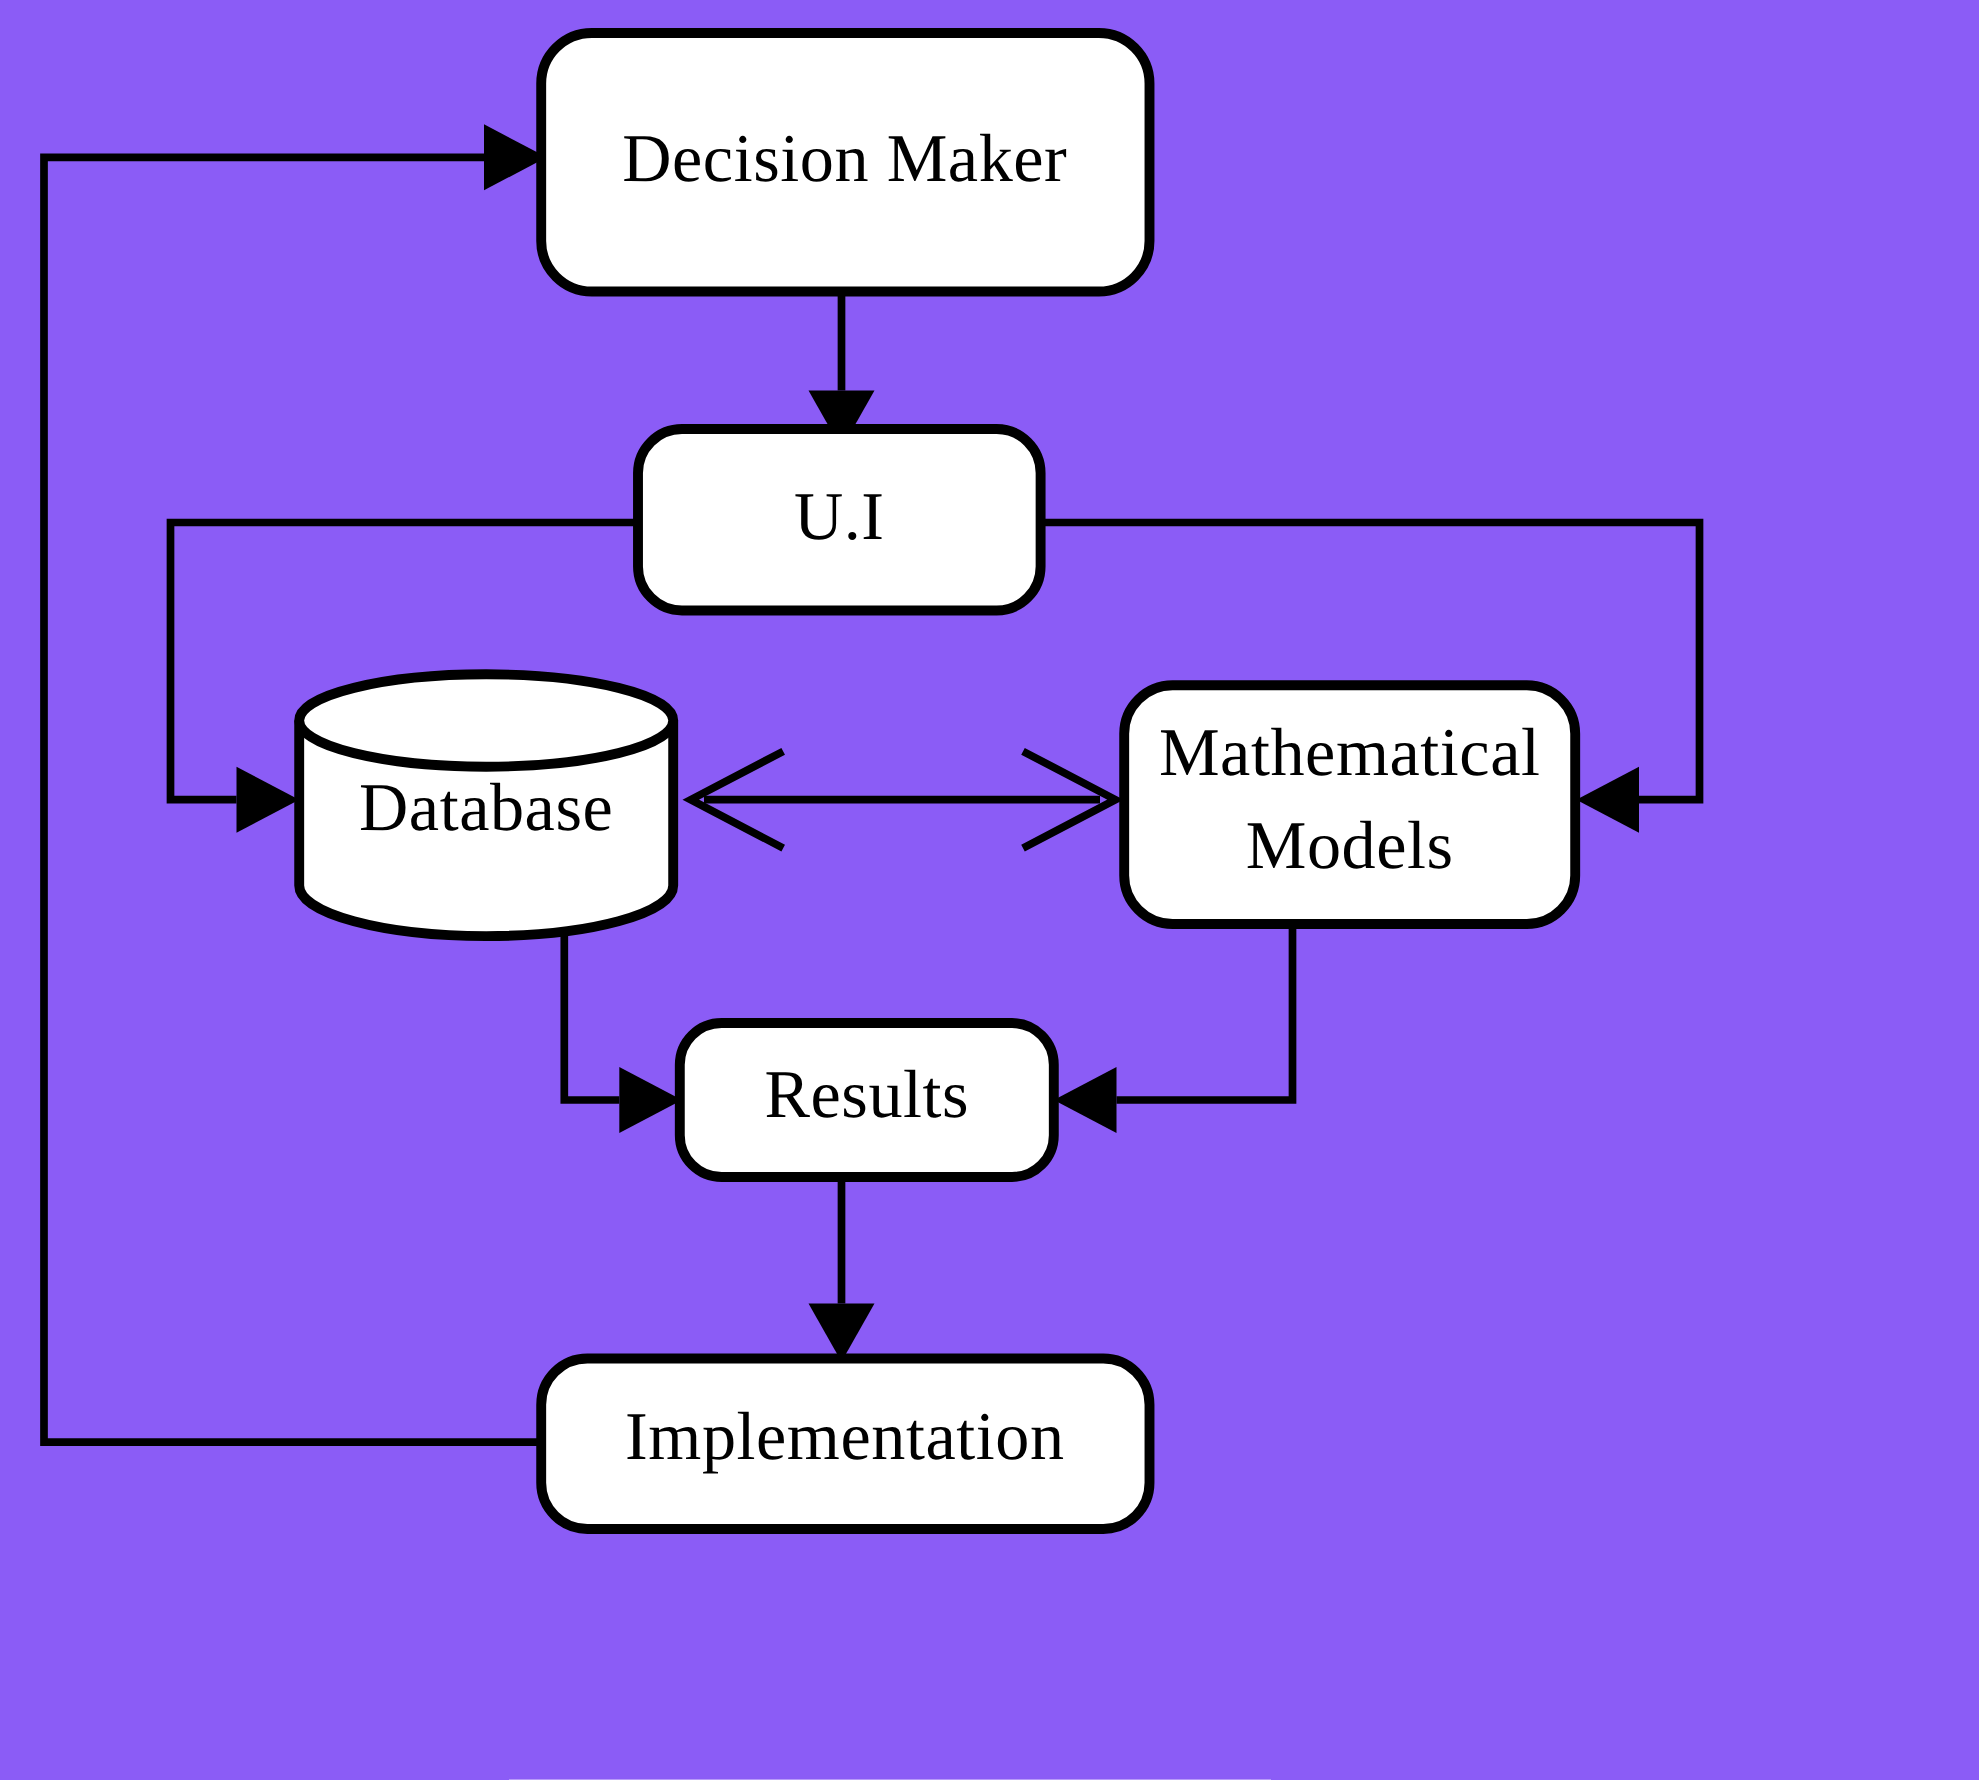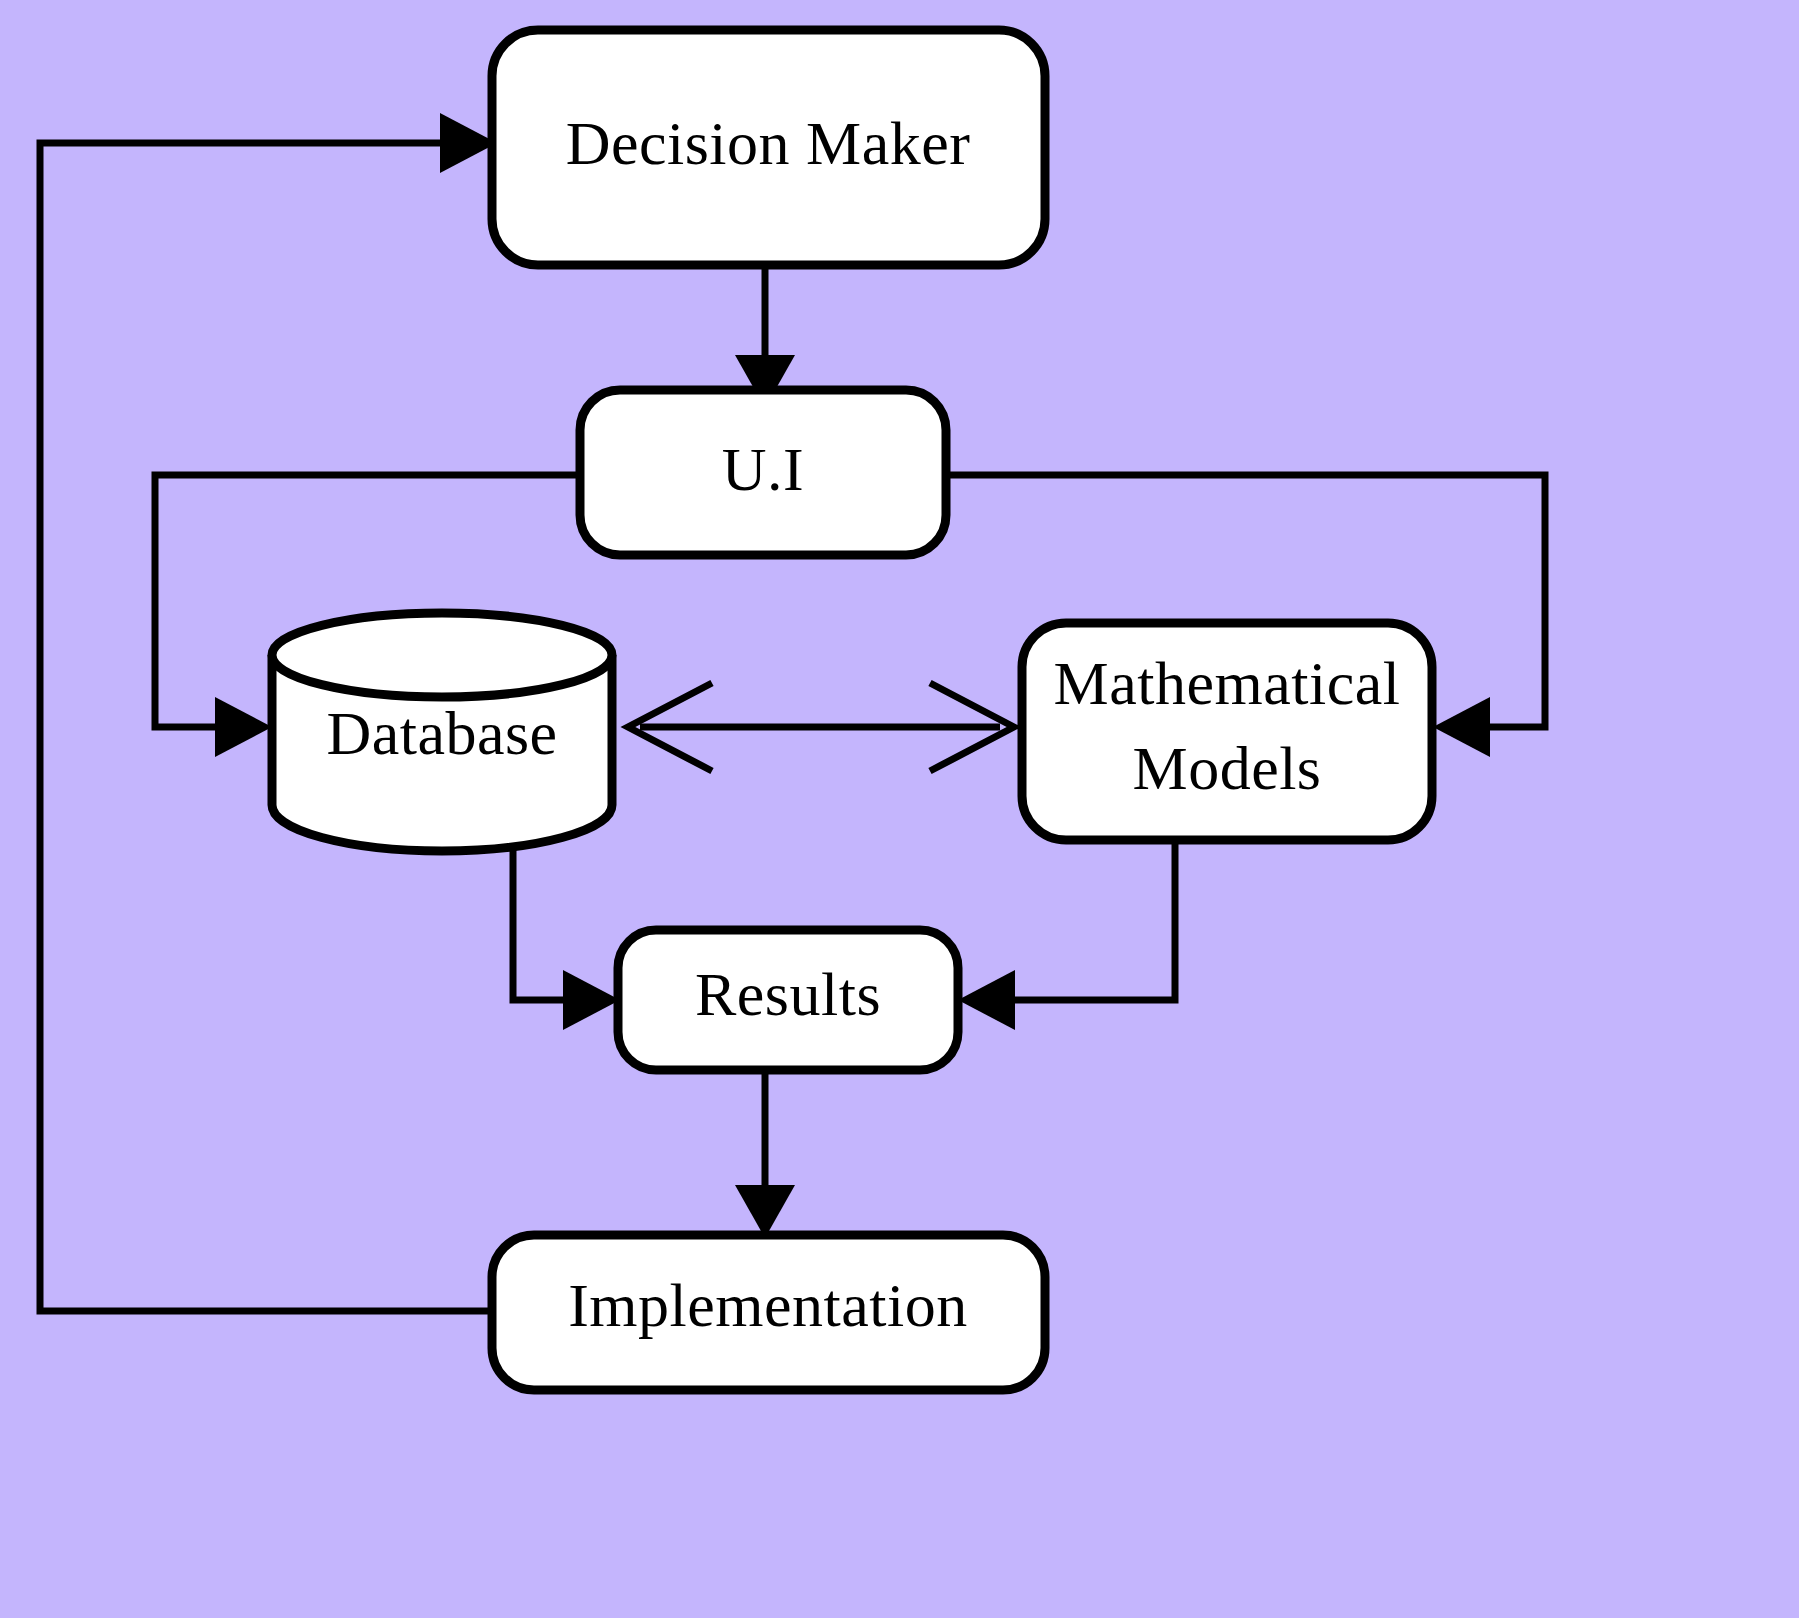--- a/index.html
+++ b/index.html
@@ -11,21 +11,21 @@
   body {
     width: 1799px;
     height: 1618px;
     font-family: "Liberation Serif", "DejaVu Serif", serif;
     overflow: hidden;
   }
   #diagram-root {
     position: relative;
     width: 1799px;
     height: 1618px;
-    background: #c4b5fd;
+    background: #8b5cf6;
   }
   svg#flow-svg {
     display: block;
     width: 1799px;
     height: 1618px;
   }
   .node-shape {
     fill: #ffffff;
     stroke: #000000;
     stroke-width: 9;

